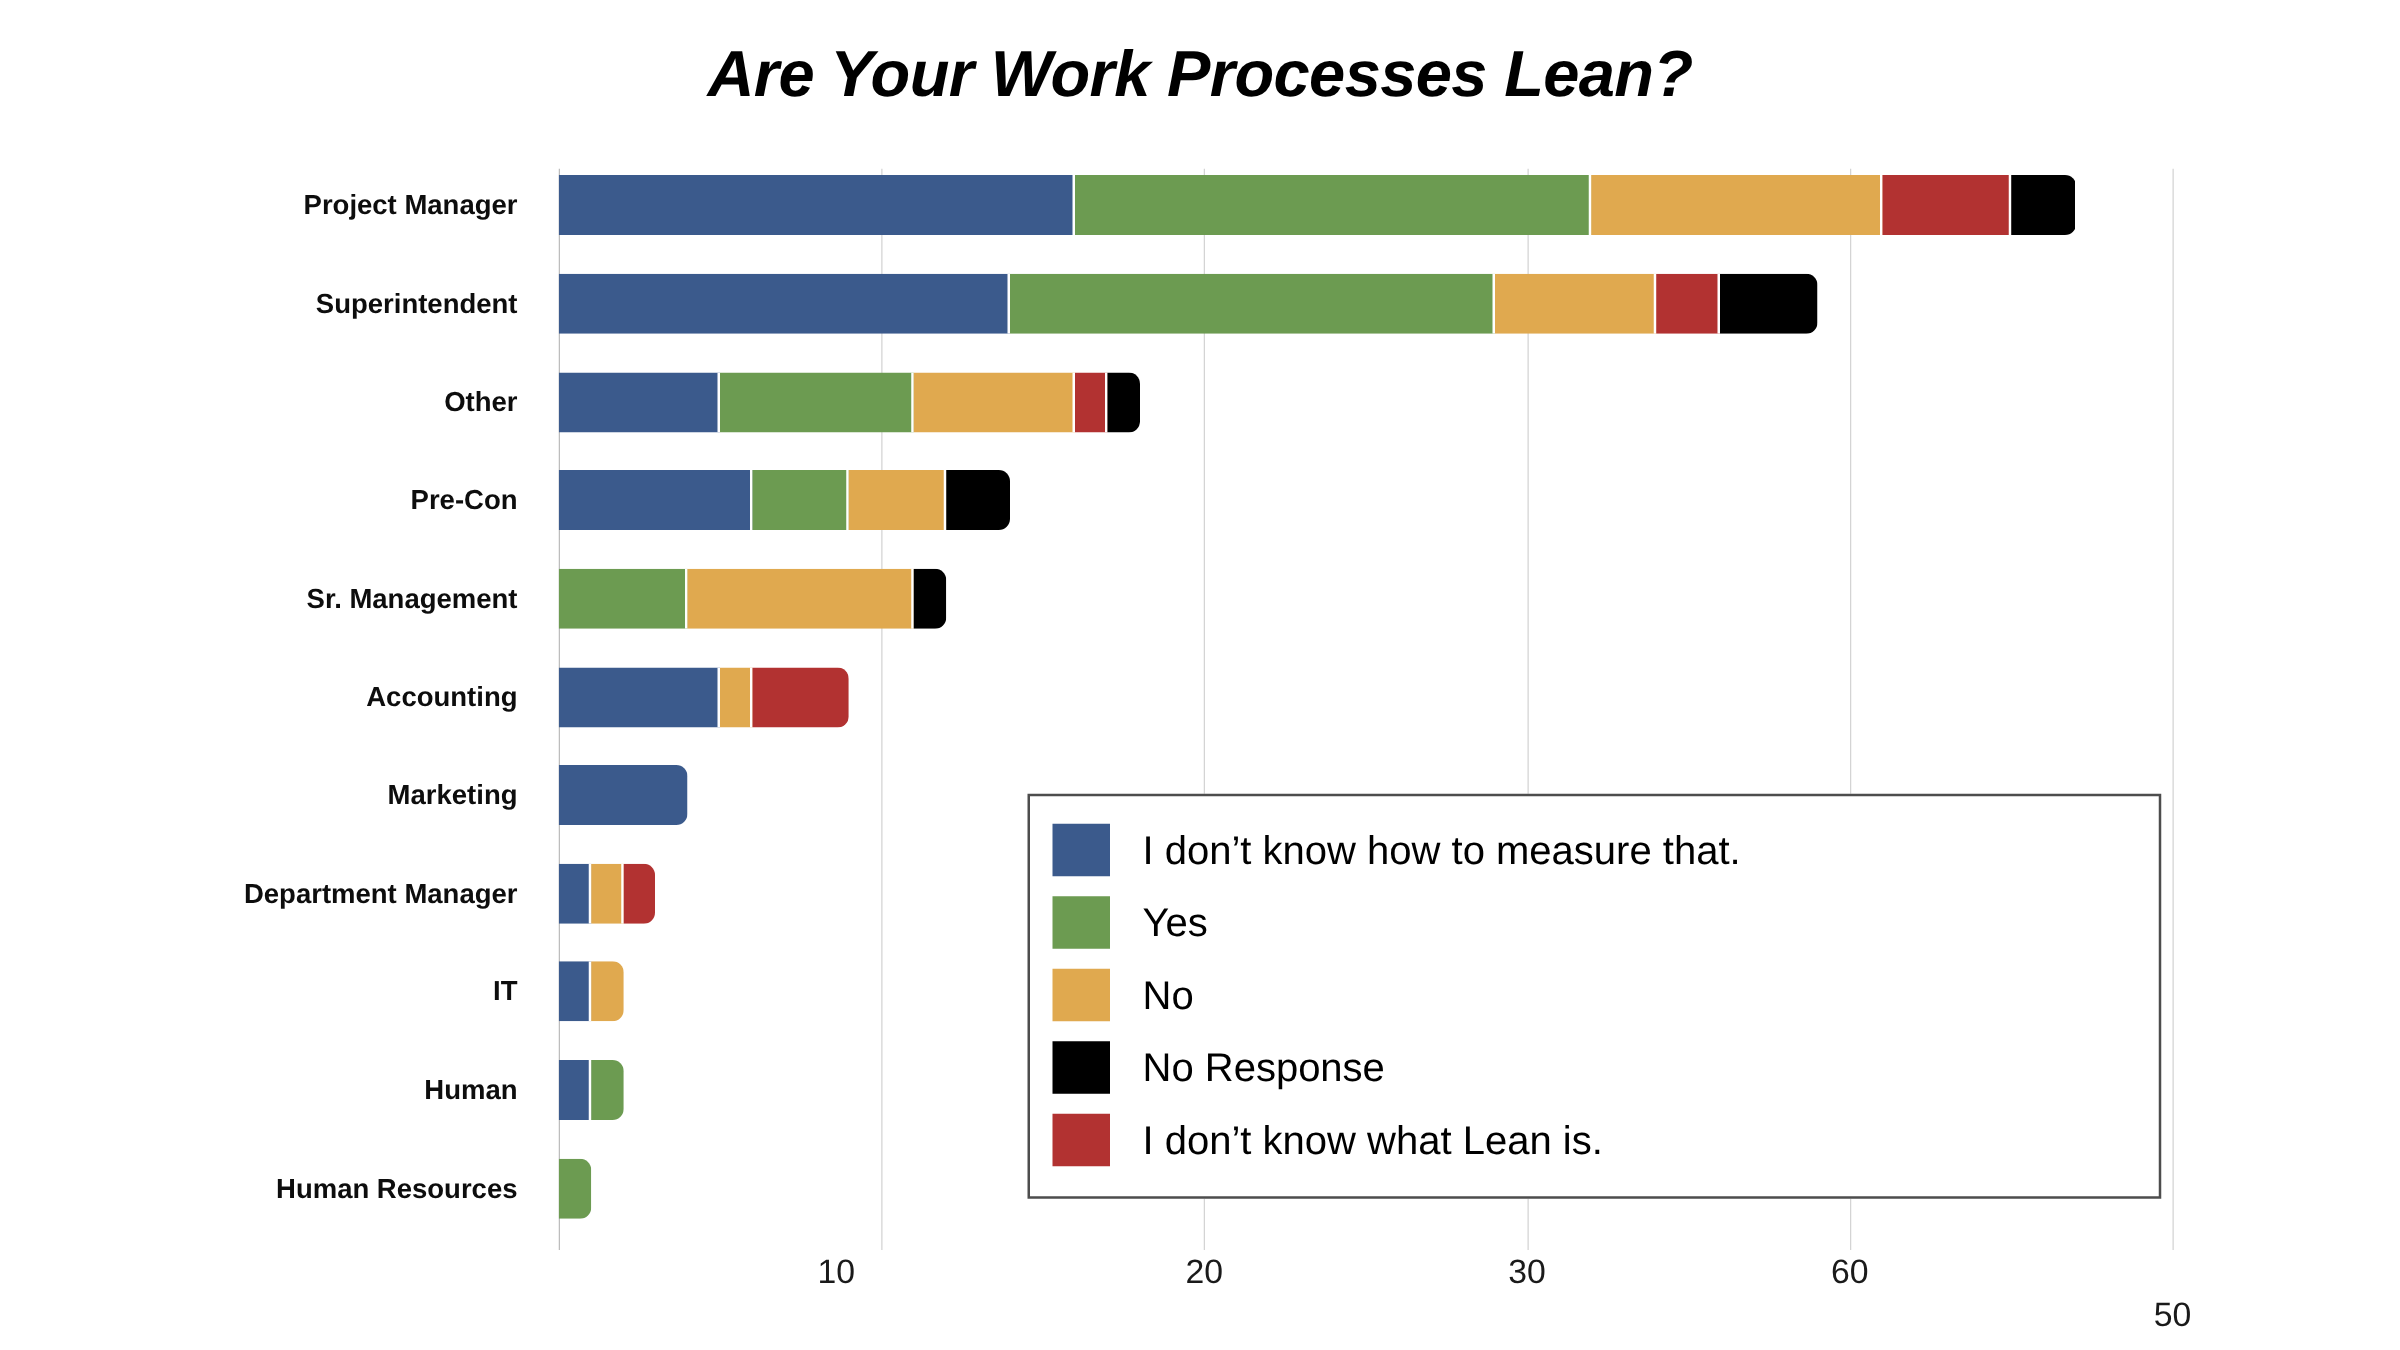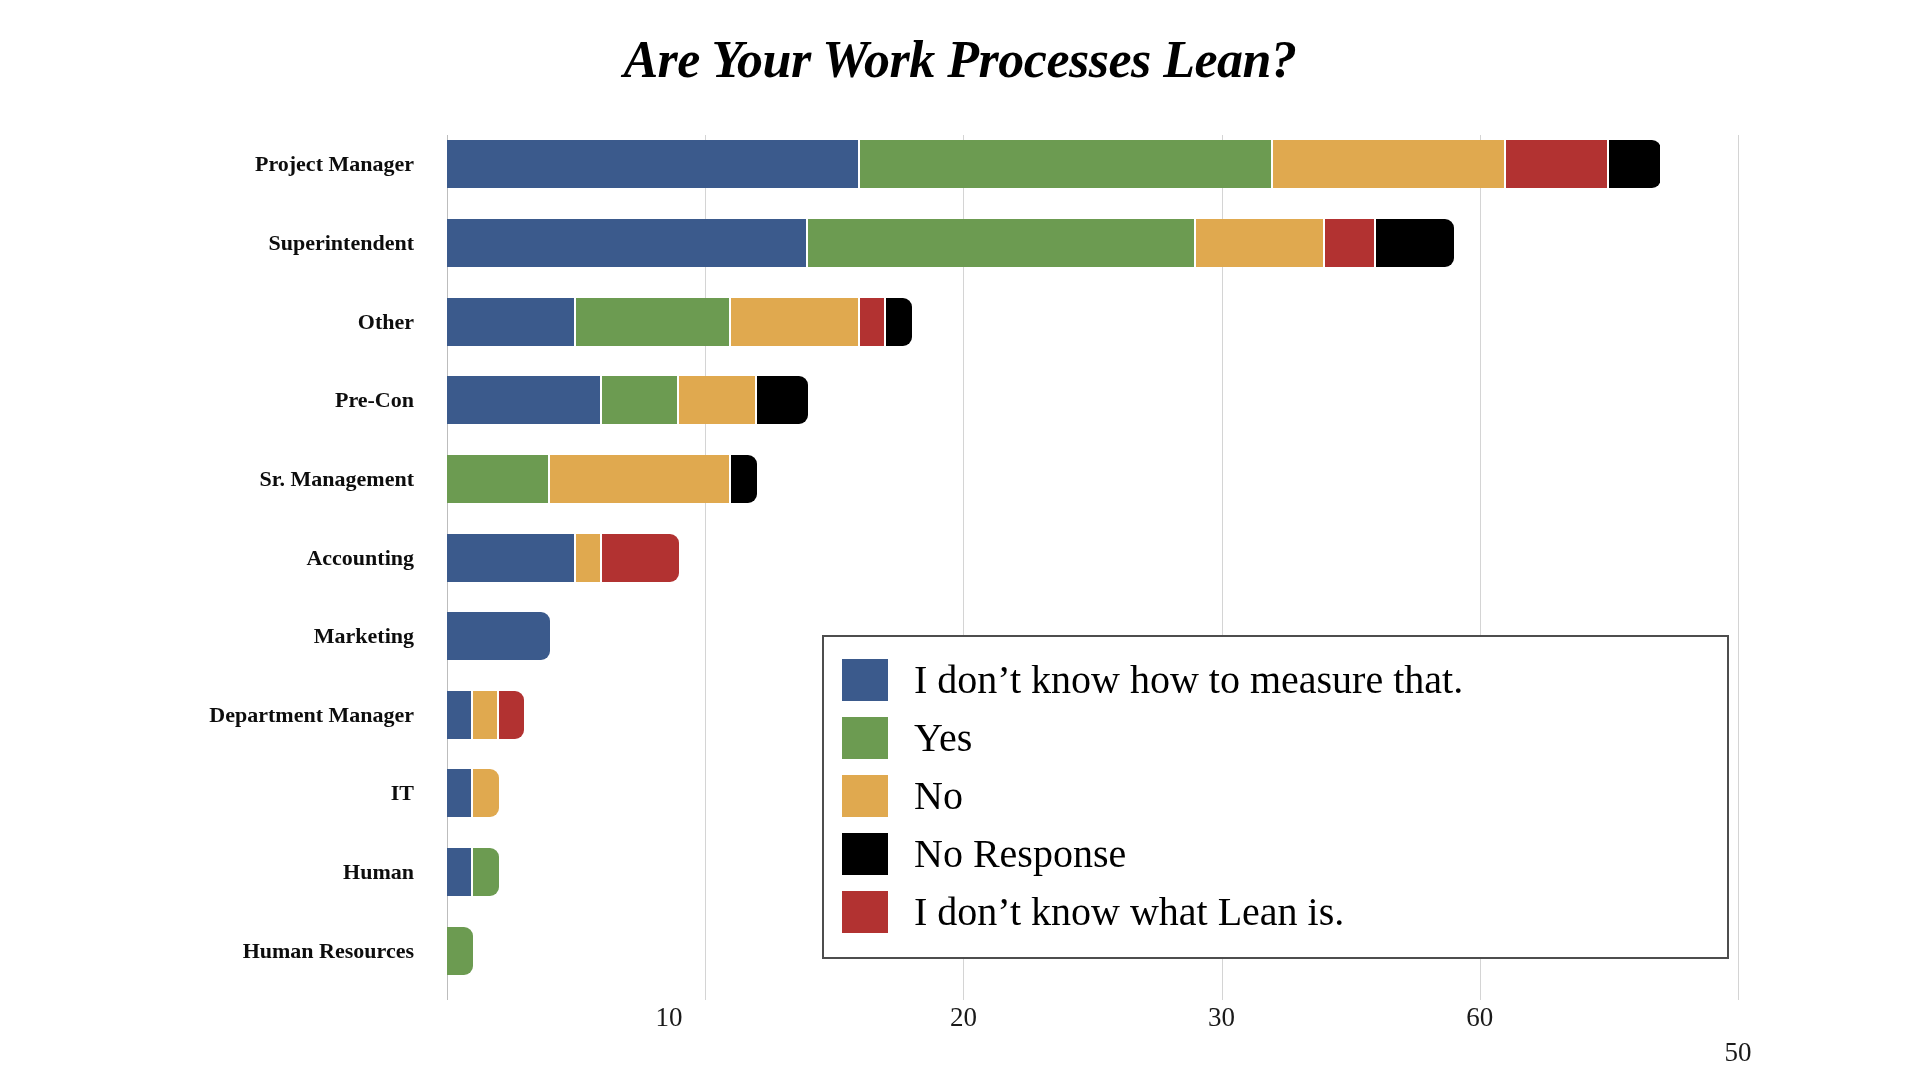--- a/index.html
+++ b/index.html
@@ -10,21 +10,20 @@
     width: 1920px;
     height: 1080px;
     background: #ffffff;
     font-family: "Liberation Sans", sans-serif;
     overflow: hidden;
   }
   #chart-root {
     position: relative;
     width: 1560px;
     height: 1080px;
-    font-family: Liberation Serif, serif;
   }
 
   
   #chart-title {
     position: absolute;
     top: 30px;
     left: 0;
     width: 1920px;
     text-align: center;
     font-size: 52px;
@@ -131,21 +130,21 @@
     align-items: center;
     height: 58px;
   }
   .legend-swatch {
     width: 46px;
     height: 42px;
     flex: 0 0 auto;
   }
   .legend-text {
     margin-left: 26px;
-    font-size: 40px;
+    font-size: 32px;
     color: #000000;
     white-space: nowrap;
     line-height: 1;
   }
 </style>
 </head>
 <body>
 
 <div id="chart-root">
 

